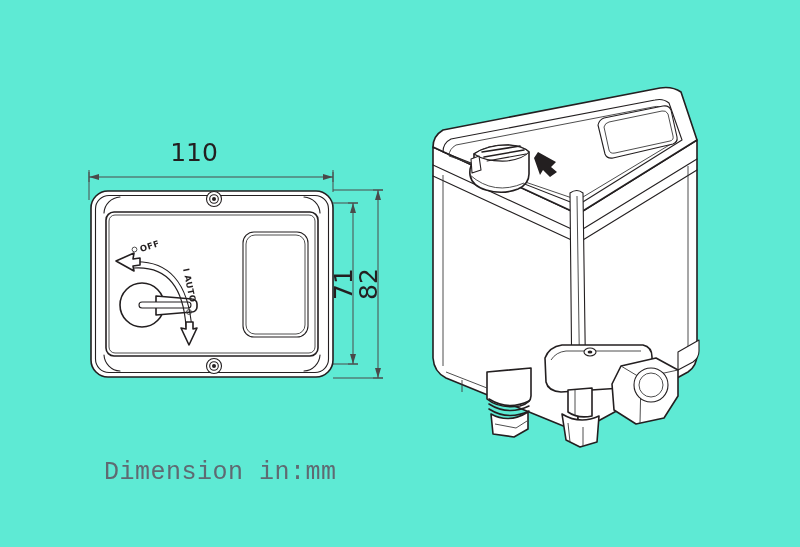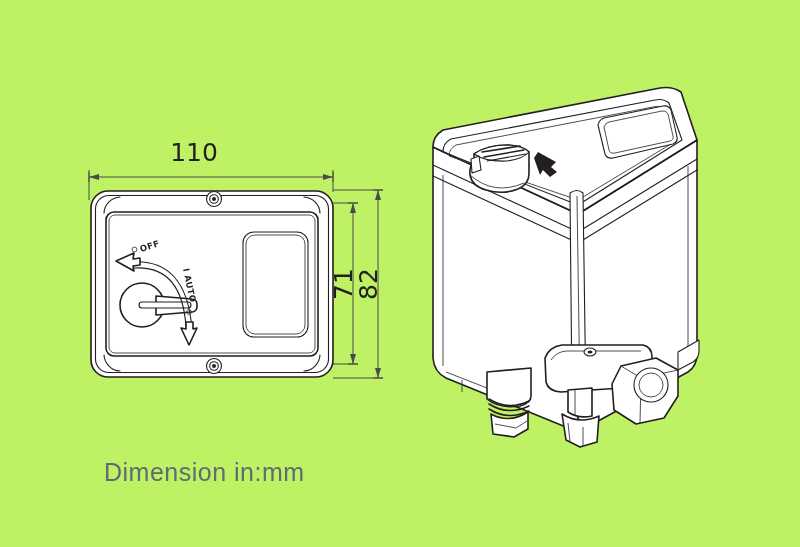--- a/index.html
+++ b/index.html
@@ -13,21 +13,21 @@
     height: 547px;
     overflow: hidden;
     font-family: "DejaVu Sans", sans-serif;
     position: relative;
   }
   #stage {
     position: absolute;
     left: 0; top: 0;
     width: 800px;
     height: 547px;
-    background: #bef264;
+    background: #5eead4;
   }
   svg.drawing {
     position: absolute;
     left: 0; top: 0;
     width: 800px;
     height: 547px;
     display: block;
   }
   .ln {
     fill: none;
@@ -86,21 +86,21 @@
     font-family: "DejaVu Sans", sans-serif;
     font-size: 8.5px;
     font-weight: bold;
     fill: #231f20;
     letter-spacing: 0.4px;
   }
   .caption {
     position: absolute;
     left: 104px;
     top: 458px;
-    font-family: Liberation Sans, sans-serif;
+    font-family: Liberation Mono, monospace;
     font-size: 25px;
     color: #5f6a72;
     letter-spacing: 0.5px;
     white-space: nowrap;
   }
 </style>
 </head>
 <body>
 
 <div id="stage">

